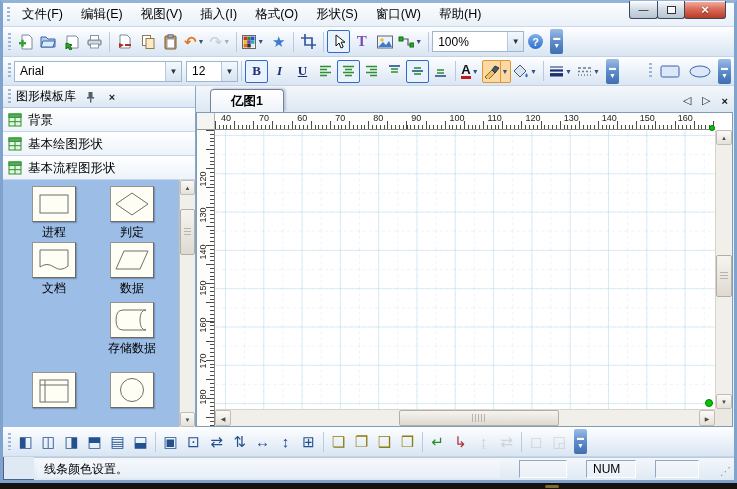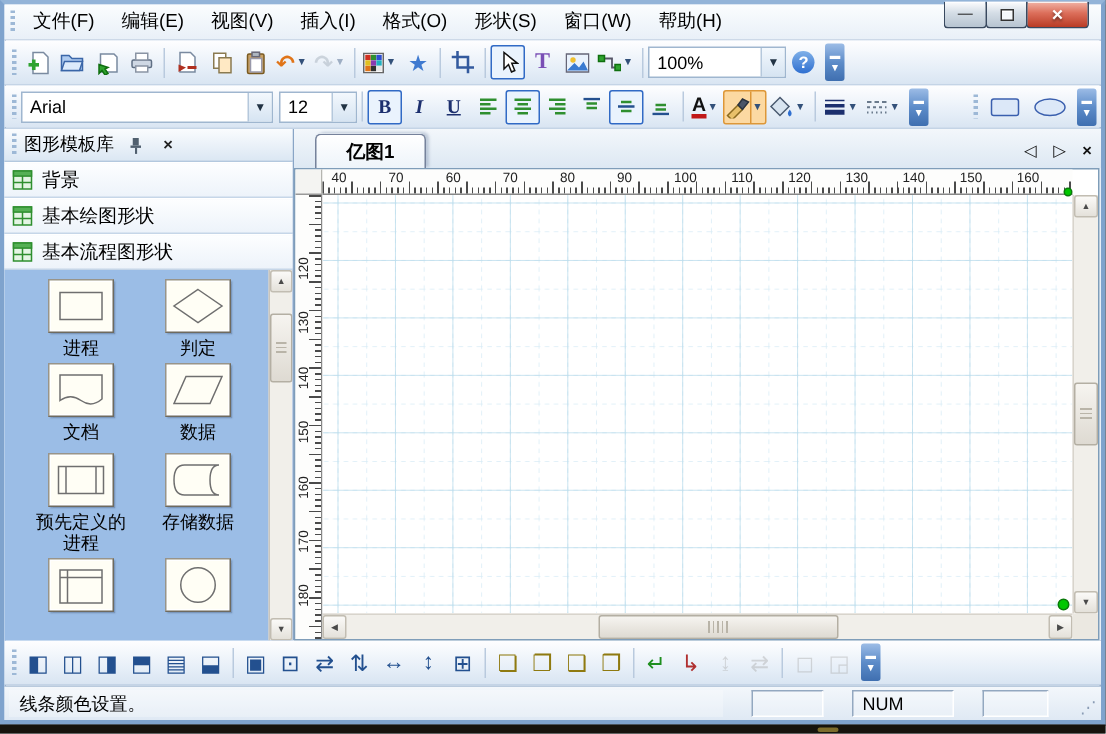--- a/index.html
+++ b/index.html
@@ -164,21 +164,21 @@
   .vscroll { position: absolute; right: 0; top: 17px; bottom: 17px; width: 17px; background: #f1efea; border-left: 1px solid #d8d4cc; display: flex; flex-direction: column; padding: 0; }
   .hscroll { position: absolute; left: 18px; right: 17px; bottom: 0; height: 17px; background: #f1efea; border-top: 1px solid #d8d4cc; display: flex; }
   .hscroll .sbtn { height: auto; width: 16px; align-self: stretch; }
   .corner-br { position: absolute; right: 0; bottom: 0; width: 17px; height: 17px; background: #ebe8e1; }
   .pagemarker { position: absolute; right: 19px; bottom: 19px; width: 8px; height: 8px; border-radius: 50%; background: #00c800; border: 1px solid #0a7a0a; }
   .pagemarker2 { position: absolute; right: 17px; top: 12px; width: 6px; height: 6px; border-radius: 50%; background: #00c800; border: 1px solid #0a7a0a; }
   
   .statusbar {
     height: 23px; flex: none; display: flex; align-items: center; gap: 19px;
     background: linear-gradient(#f3f7fb, #dfe9f4); border-top: 1px solid #b9cadd;
-    padding: 2px 3px; font-size: 12px;
+    padding: 2px 3px; font-size: 12px; margin-left: 31px;
   }
   .spane { height: 18px; border: 1px solid; border-color: #93a8c0 #fff #fff #93a8c0; display: flex; align-items: center; padding: 0 6px; background: rgba(255,255,255,.25); }
   .sizegrip { width: 13px; height: 18px; color: #8a9cb5; font-size: 11px; display: flex; align-items: flex-end; justify-content: flex-end; }
   .taskbar-strip { position: absolute; left: 0; right: 0; bottom: 0; height: 6px; background: #16130d; }
   .taskbar-strip i { position: absolute; left: 545px; top: 2px; width: 14px; height: 3px; background: #7d6c2c; border-radius: 2px; display: block; }
   .shape-btn { width: 30px; }
 </style>
 </head>
 <body>
 
@@ -506,29 +506,20 @@
         </div>
         <div class="tile" style="left:94px;top:62px;">
           <div class="tbox">
               <svg width="40" height="28" viewBox="0 0 40 28">
                 <polygon points="12,5 36,5 28,23 4,23" fill="#fffef5" stroke="#6f6f6f"></polygon>
               </svg>
             </div>
           <div class="lbl">数据</div>
         </div>
 
-        <div class="tile" style="left:16px;top:122px;">
-          <div class="tbox">
-              <svg width="40" height="28" viewBox="0 0 40 28">
-                <rect x="5" y="5" width="30" height="18" fill="#fffef5" stroke="#6f6f6f"></rect>
-                <path d="M10 5v18M30 5v18" stroke="#6f6f6f"></path>
-              </svg>
-            </div>
-          <div class="lbl">预先定义的进程</div>
-        </div>
         <div class="tile" style="left:94px;top:122px;">
           <div class="tbox">
               <svg width="40" height="28" viewBox="0 0 40 28">
                 <path d="M34 4H11Q4 4 4 14q0 10 7 10h23q-6 0-6-10q0-10 6-10z" fill="#fffef5" stroke="#6f6f6f"></path>
               </svg>
             </div>
           <div class="lbl">存储数据</div>
         </div>
 
         <div class="tile" style="left:16px;top:192px;">
@@ -711,21 +702,21 @@
         <span>▬</span>
         <span>▼</span>
       </div>
     </div>
 
   <div class="statusbar">
     <div class="spane" style="flex:1;border-color:rgba(0,0,0,0);">
       <span>线条颜色设置。</span>
     </div>
     <div class="spane" style="width:48px"></div>
-    <div class="spane" style="width:68px">
+    <div class="spane" style="width:50px">
       <span>NUM</span>
     </div>
     <div class="spane" style="width:44px"></div>
     <div class="sizegrip">⋰</div>
   </div>
 </div>
 
 <div class="taskbar-strip">
     <i></i>
   </div>

